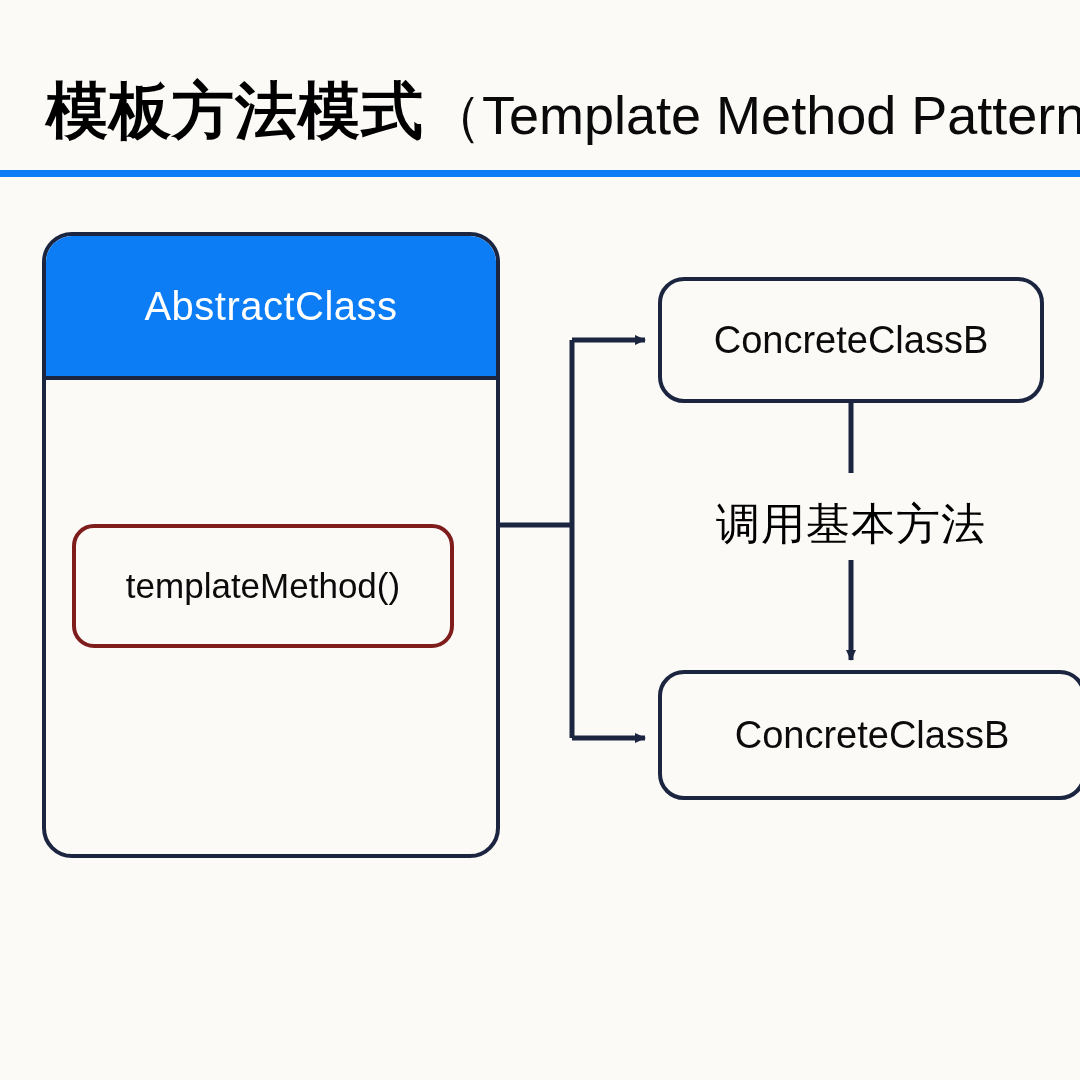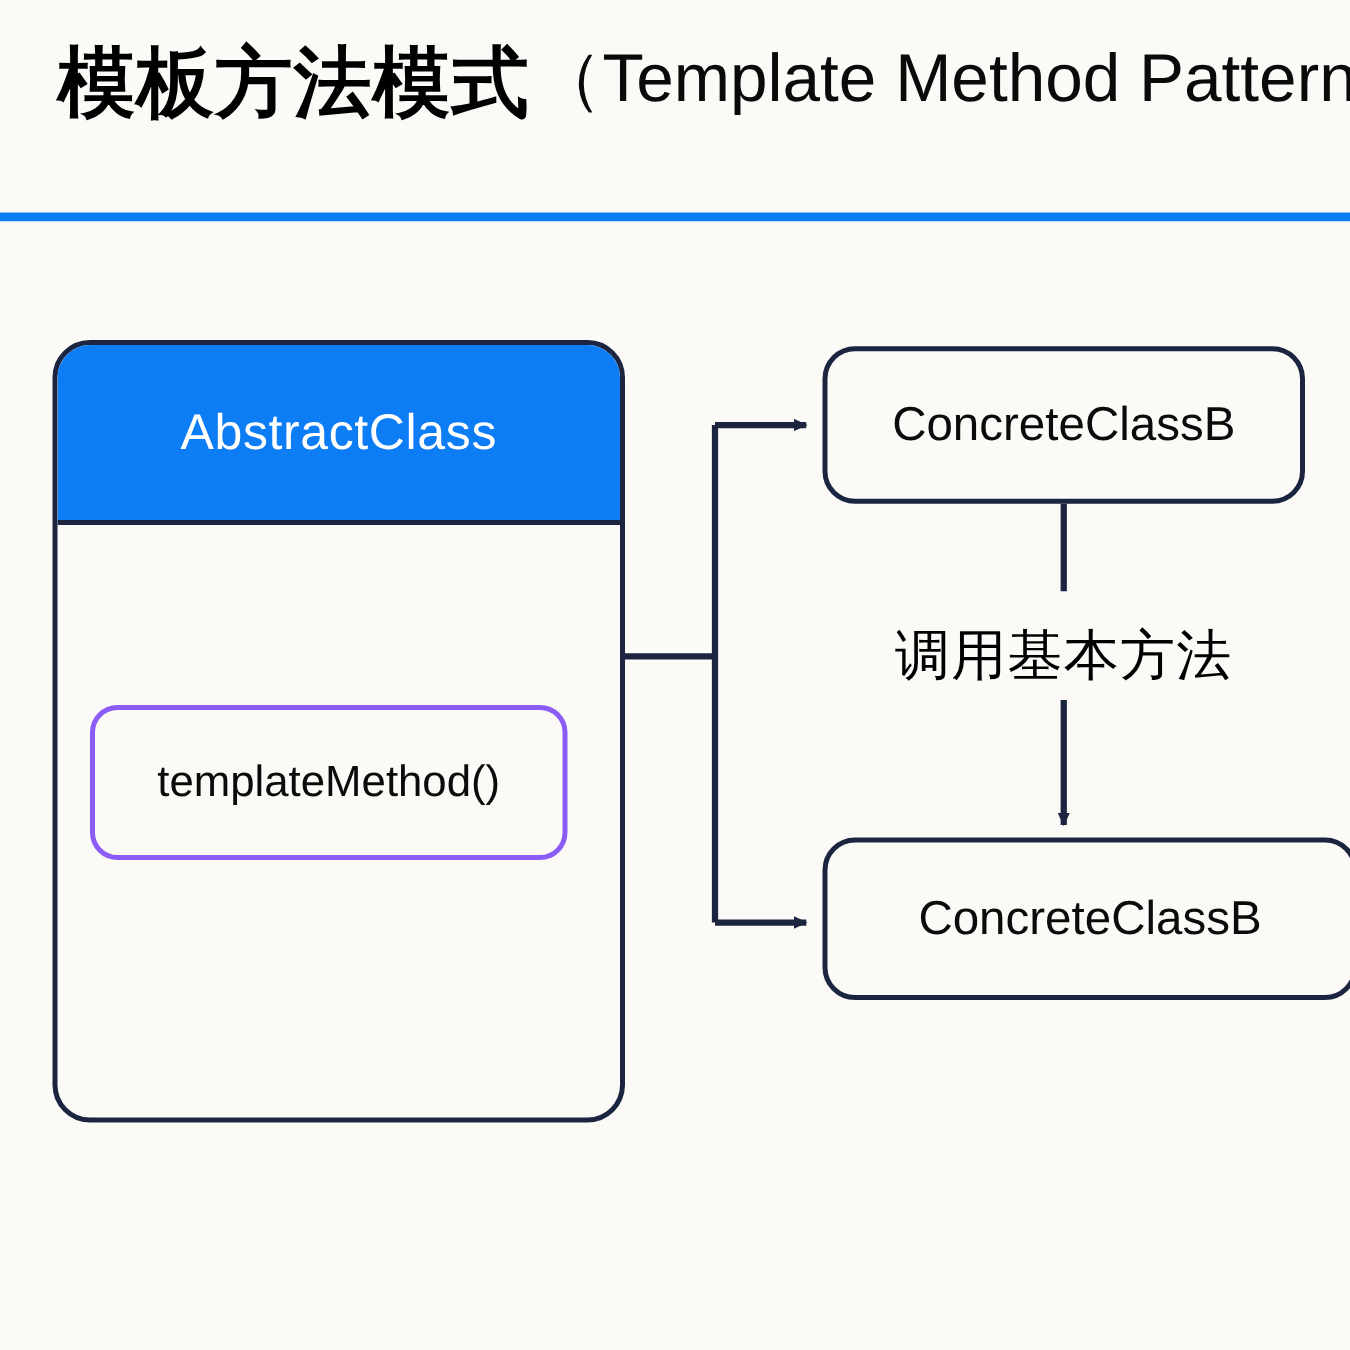--- a/index.html
+++ b/index.html
@@ -21,21 +21,21 @@
   }
 
   
   #header-title {
     position: absolute;
     left: 46px;
     top: 36px;
     width: 1000px;
     height: 106px;
     display: flex;
-    align-items: flex-start;
+    align-items: flex-end;
     white-space: nowrap;
   }
   #title-cn {
     font-size: 62px;
     font-weight: 700;
     color: #000000;
     letter-spacing: 1px;
     line-height: 1;
   }
   #title-en {
@@ -89,21 +89,20 @@
   #abstract-class {
     left: 42px;
     top: 55px;
     width: 458px;
     height: 626px;
     border-radius: 30px;
     flex-direction: column;
     align-items: stretch;
     justify-content: flex-start;
     padding: 0;
-    margin-top: 40px;
   }
   #abstract-class-header {
     height: 140px;
     flex: 0 0 140px;
     background: #0d7df5;
     border-bottom: 4px solid #1c2540;
     display: flex;
     align-items: center;
     justify-content: center;
     color: #ffffff;
@@ -115,21 +114,21 @@
     position: relative;
     flex: 1 1 auto;
   }
 
   .method-node {
     position: absolute;
     box-sizing: border-box;
     left: 26px;
     width: 382px;
     height: 124px;
-    border: 4px solid #8b5cf6;
+    border: 4px solid #7f1d1d;
     border-radius: 22px;
     background: #fbfaf7;
     display: flex;
     align-items: center;
     justify-content: center;
     font-size: 35px;
     color: #0b0b0b;
   }
   #template-method { top: 144px; }
   #primitive-method-1 { top: 357px; }

